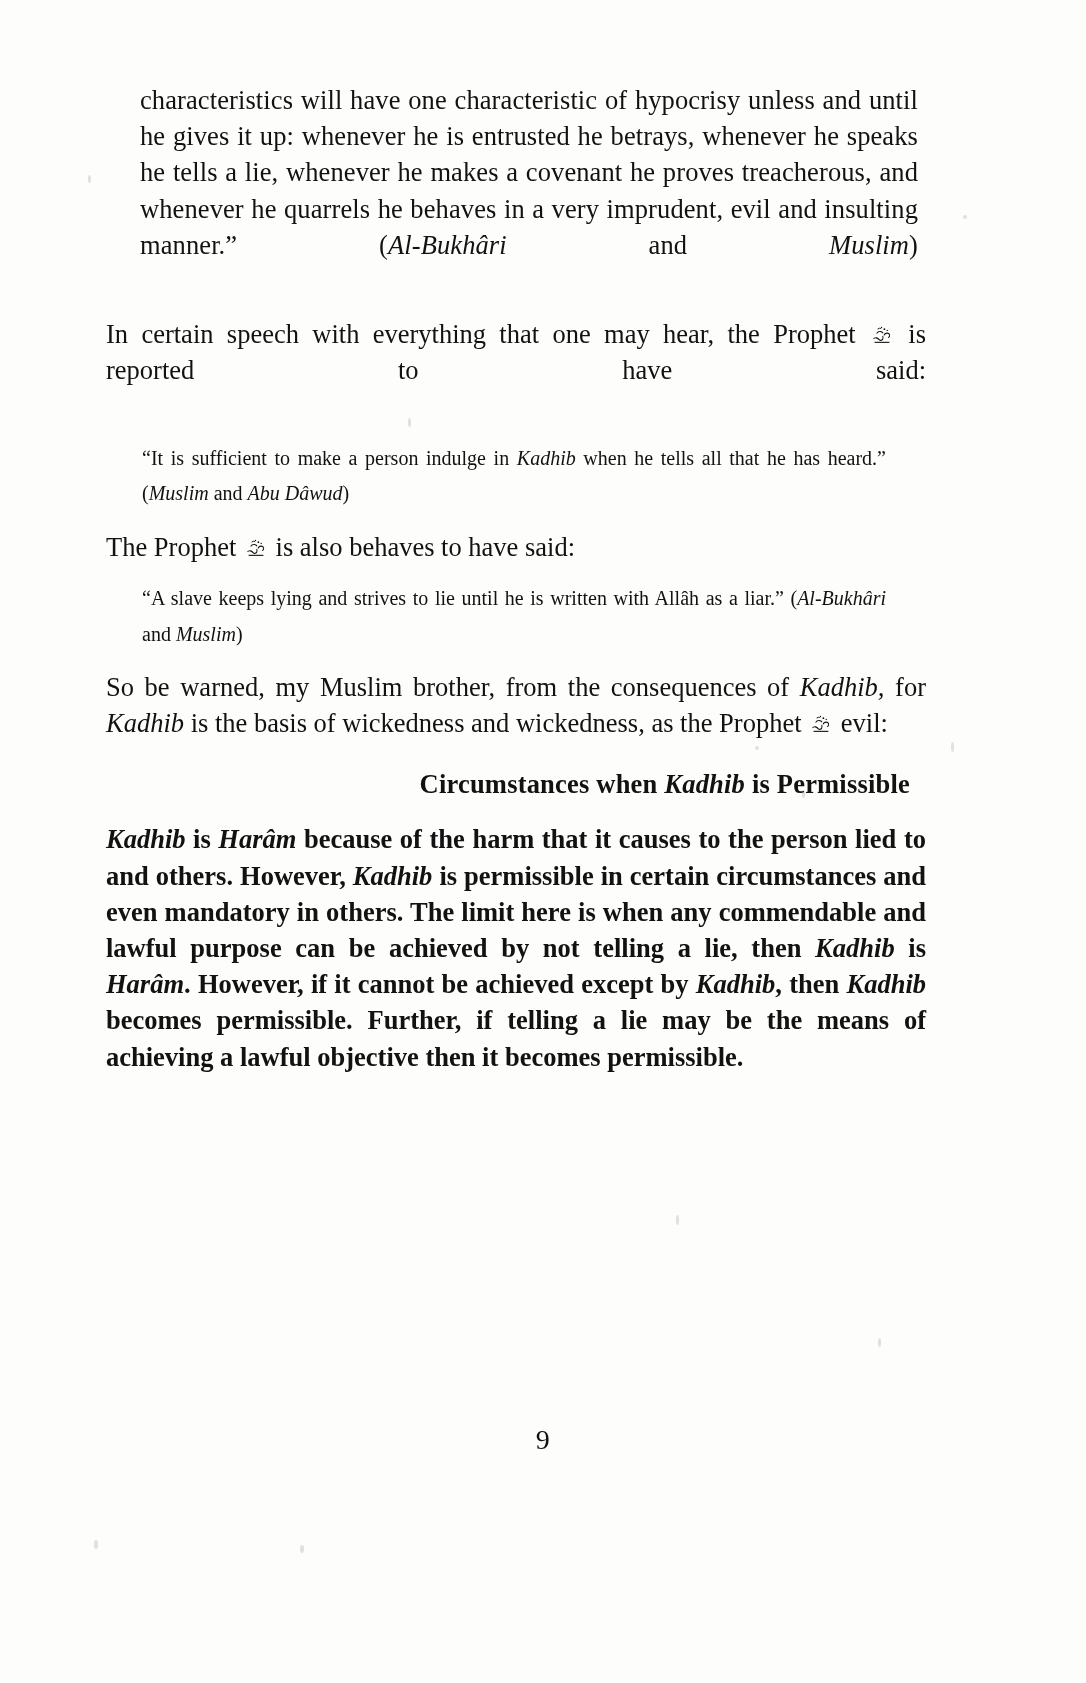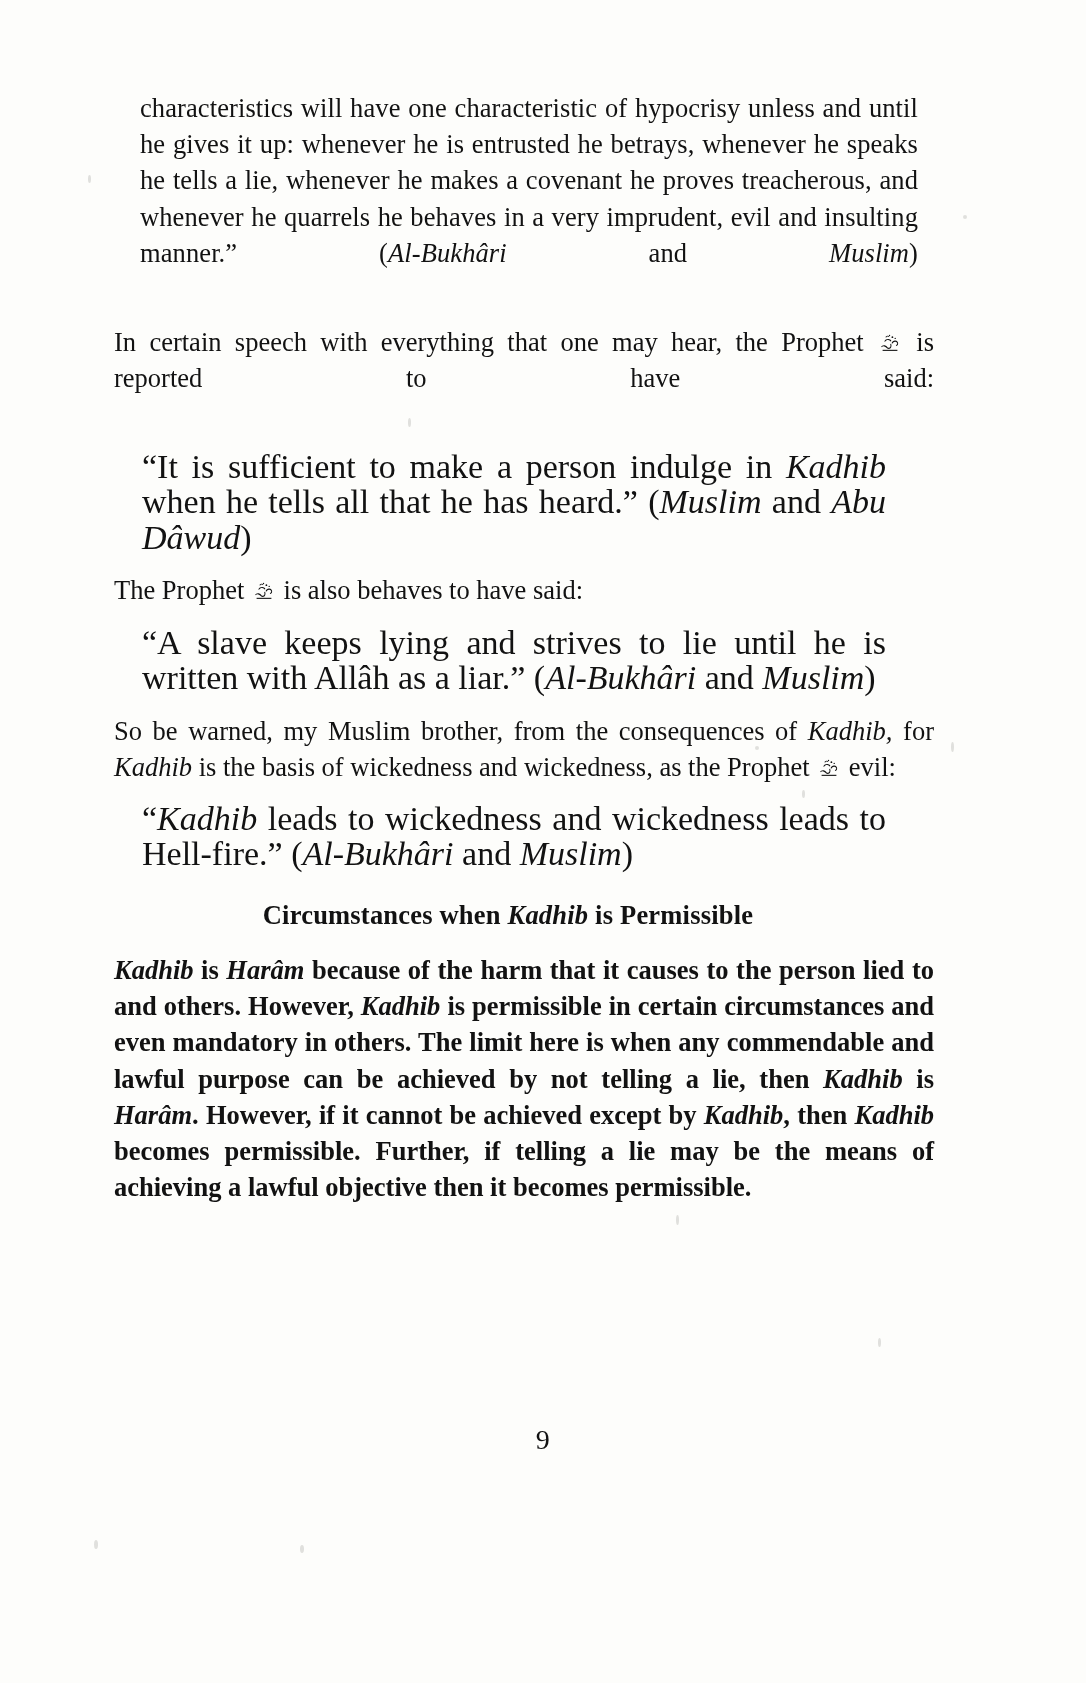--- a/index.html
+++ b/index.html
@@ -24,21 +24,21 @@
 
   .content {
     position: absolute;
     left: 98px;
     top: 74px;
     width: 820px;
   }
 
   
   p {
-    margin: 16px;
+    margin: 8px;
     font-size: 26.5px;
     line-height: 36.2px;
     text-align: justify;
     text-justify: inter-word;
     -webkit-hyphens: none;
     hyphens: none;
   }
 
   .blk-quote-top {
     
@@ -49,30 +49,30 @@
 
   .body-para {
     margin-top: 17px;
     width: 820px;
   }
 
   .quote {
     margin-top: 16px;
     margin-left: 44px;
     width: 744px;
-    font-size: 34px;
+    font-size: 20px;
     line-height: 35.5px;
   }
 
   .heading {
     margin-top: 26px;
     font-weight: bold;
     font-size: 26.5px;
     line-height: 34px;
-    text-align: center;
+    text-align: right;
     letter-spacing: 0.2px;
   }
 
   .after-heading { margin-top: 20px; font-weight: bold; }
 
   i, .ital { font-style: italic; }
 
   
   p::after {
     content: "";
@@ -168,21 +168,20 @@
               <path d="M12.6 11.2c.6-1.5 1.7-2.4 3.3-2.6 1.1-.1 2 .3 2.7 1.2.6.8.7 1.7.4 2.6-.3.9-1 1.4-1.9 1.5l-.2-.9c.6-.1 1-.4 1.2-1 .2-.6.1-1.1-.3-1.6-.5-.6-1.1-.8-1.8-.7-1.2.2-2 .8-2.4 1.9l-1-.4z"></path>
               <path d="M5.3 9.4c.9-1.6 2.3-2.4 4.1-2.3 1.3.1 2.3.7 3 1.8l-.8.5c-.5-.8-1.3-1.3-2.3-1.4-1.4-.1-2.5.5-3.2 1.8l-.8-.4z"></path>
               <path d="M3.6 17.8h14.8v1.1H3.6z"></path>
               <path d="M6.4 5.2c.3-.9 1-1.4 1.9-1.5.8-.1 1.5.2 2 .8l-.7.6c-.3-.4-.7-.6-1.2-.5-.5.1-.9.4-1.1.9l-.9-.3z"></path>
               <circle cx="13.4" cy="5.2" r=".9"></circle>
               <circle cx="16.2" cy="6.4" r=".7"></circle>
               <circle cx="10.5" cy="3.5" r=".7"></circle>
             </g>
           </svg></span><span> evil:</span></p>
 
-    <p class="quote nostretch"><span>“</span><i>Kadhib</i><span> leads to wickedness and wickedness leads to Hell-fire.” (</span><i>Al-Bukhâri</i><span> and </span><i>Muslim</i><span>)</span></p>
 
     <p class="heading nostretch"><span>Circumstances when </span><i>Kadhib</i><span> is Permissible</span></p>
 
     <p class="body-para after-heading nostretch"><i>Kadhib</i><span> is </span><i>Harâm</i><span> because of the harm that it causes to the person lied to and others. However, </span><i>Kadhib</i><span> is permissible in certain circumstances and even mandatory in others. The limit here is when any commendable and lawful purpose can be achieved by not telling a lie, then </span><i>Kadhib</i><span> is </span><i>Harâm</i><span>. However, if it cannot be achieved except by </span><i>Kadhib</i><span>, then </span><i>Kadhib</i><span> becomes permissible. Further, if telling a lie may be the means of achieving a lawful objective then it becomes permissible.</span></p>
 
 
   </div>
 
   <div class="folio">9</div>
 

